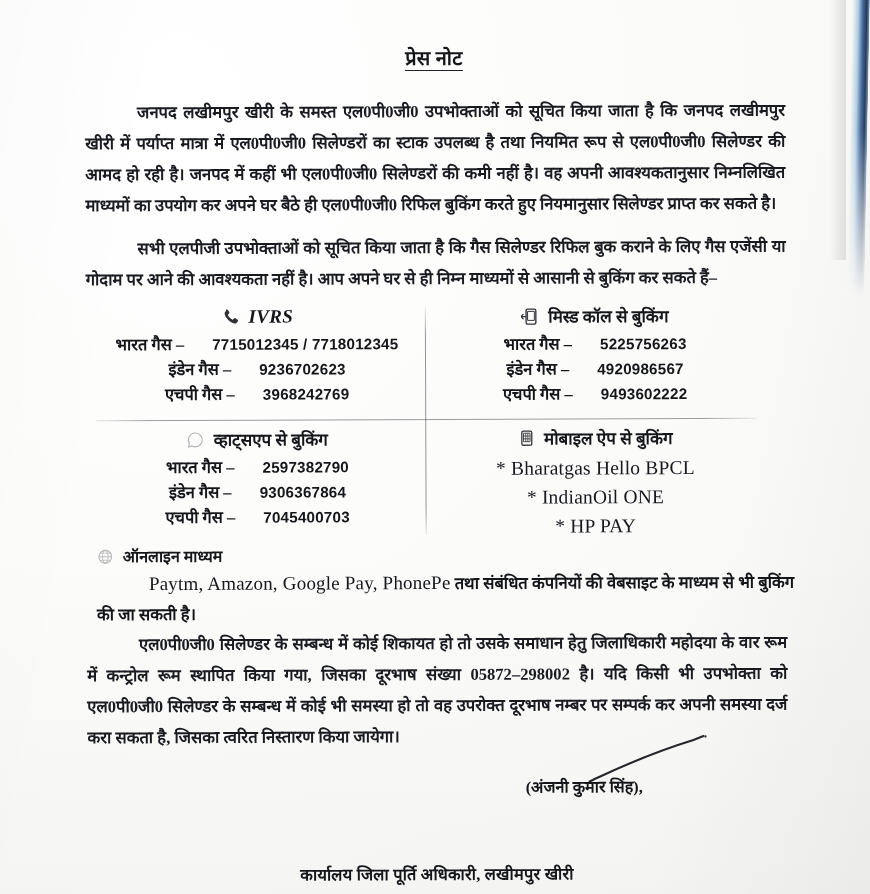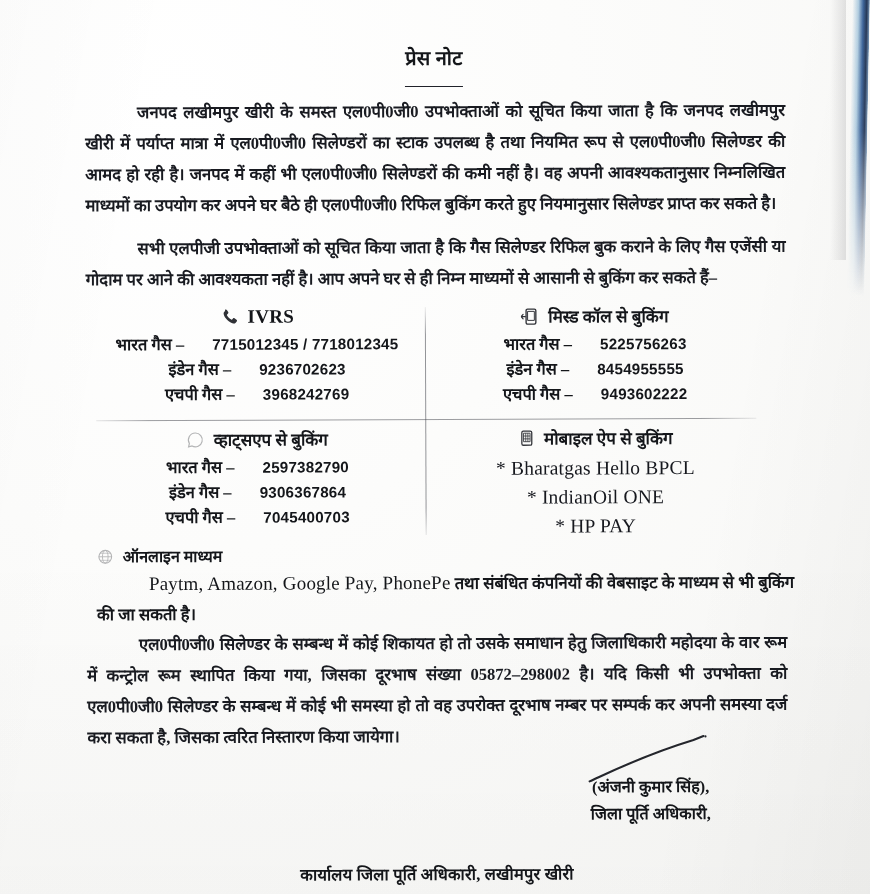--- a/index.html
+++ b/index.html
@@ -76,21 +76,21 @@
     position: absolute;
     left: 0; top: 44px;
     width: 870px;
     text-align: center;
     font-size: 20px;
     font-weight: 700;
     letter-spacing: 0.2px;
   }
   .doc-title span {
     border-bottom: 1.4px solid #20222a;
-    padding-bottom: 17px;
+    padding-bottom: 1px;
   }
 
   .body-block {
     position: absolute;
     left: 86px;
     width: 700px;
   }
   p.para {
     margin: 0 0 12px 0;
     font-size: 16.6px;
@@ -139,21 +139,21 @@
   .cell-head {
     display: flex;
     align-items: center;
     justify-content: center;
     gap: 9px;
     font-size: 17px;
     font-weight: 700;
     margin-bottom: 4px;
     white-space: nowrap;
   }
-  .cell-head .latin { font-size: 19px; letter-spacing: 0.3px; }
+  .cell-head .latin { font-size: 19px; letter-spacing: 0.3px; font-style: italic; }
   .cell-line {
     font-size: 16.4px;
     font-weight: 600;
     line-height: 25px;
     white-space: nowrap;
   }
   .cell-line .num {
     font-family: "Liberation Sans", sans-serif;
     font-size: 15.2px;
     font-weight: 700;
@@ -199,21 +199,20 @@
     font-weight: 500;
     letter-spacing: 0.2px;
   }
 
   
   .signature {
     position: absolute;
     right: 96px;
     top: 775px;
     width: 250px;
-    text-align: center;
     font-size: 16.2px;
     font-weight: 700;
     line-height: 27px;
   }
   .sig-stroke {
     position: absolute;
     left: 584px;
     top: 736px;
     width: 172px;
     height: 48px;
@@ -292,21 +291,21 @@
           <span>मिस्ड कॉल से बुकिंग</span>
         </div>
         <div class="cell-line">
           <span>भारत गैस</span>
           <span>–</span>
           <span class="num">5225756263</span>
         </div>
         <div class="cell-line">
           <span>इंडेन गैस</span>
           <span>–</span>
-          <span class="num">8454955555</span>
+          <span class="num">4920986567</span>
         </div>
         <div class="cell-line">
           <span>एचपी गैस</span>
           <span>–</span>
           <span class="num">9493602222</span>
         </div>
       </div>
 
       <div class="cell bl">
         <div class="cell-head">
@@ -374,19 +373,18 @@
       <p class="para">एल0पी0जी0 सिलेण्डर के सम्बन्ध में कोई शिकायत हो तो उसके समाधान हेतु जिलाधिकारी महोदया के वार रूम में कन्ट्रोल रूम स्थापित किया गया, जिसका दूरभाष संख्या 05872–298002 है। यदि किसी भी उपभोक्ता को एल0पी0जी0 सिलेण्डर के सम्बन्ध में कोई भी समस्या हो तो वह उपरोक्त दूरभाष नम्बर पर सम्पर्क कर अपनी समस्या दर्ज करा सकता है, जिसका त्वरित निस्तारण किया जायेगा।</p>
     </div>
 
     <svg class="sig-stroke" viewBox="0 0 172 48">
       <path d="M4 46 C 26 36, 58 20, 108 5 L 118 1" fill="none" stroke="#24262c" stroke-width="2.1" stroke-linecap="round"></path>
       <circle cx="120" cy="1.5" r="1.1" fill="#24262c"></circle>
     </svg>
 
     <div class="signature">
       <div>(अंजनी कुमार सिंह),</div>
-      <div>जिला पूर्ति अधिकारी,</div>
     </div>
 
     <div class="footer">कार्यालय जिला पूर्ति अधिकारी, लखीमपुर खीरी</div>
 
   </div>
 </div>
 
 </body></html>

